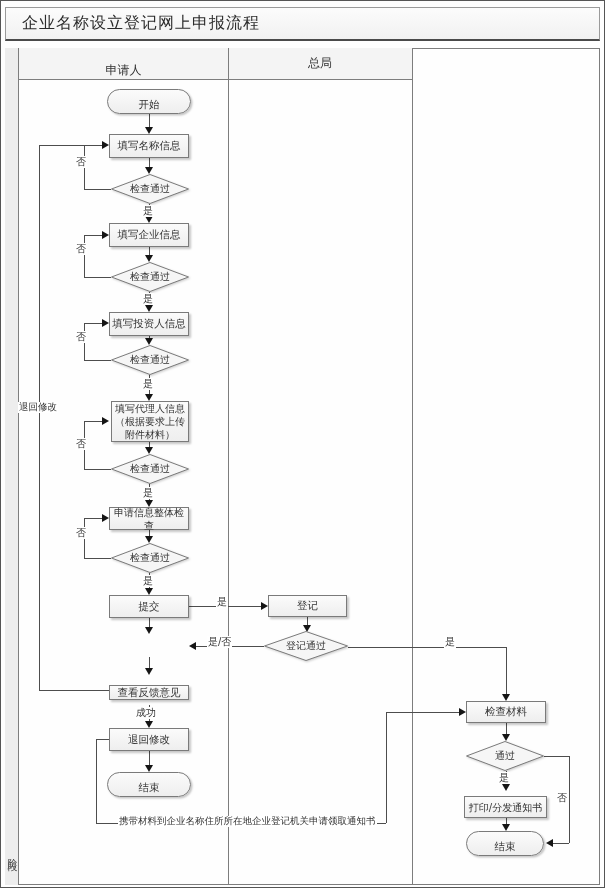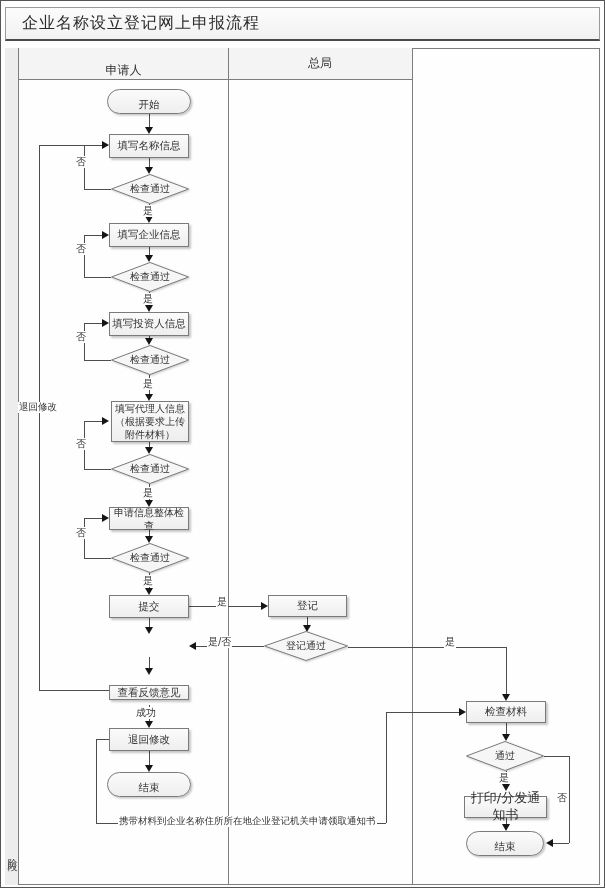--- a/index.html
+++ b/index.html
@@ -208,21 +208,21 @@
 
   <div class="node" style="left:465px;top:700px;width:80px;height:22px;">
       <span>检查材料</span>
     </div>
   <div class="dia" style="left:465px;top:740px;width:78px;height:30px;">
       <svg width="78" height="30">
         <polygon points="39,0.5 77.5,15 39,29.5 0.5,15"></polygon>
       </svg>
       <span class="dtext">通过</span>
     </div>
-  <div class="node" style="left:463px;top:795px;width:83px;height:22px;font-size:13px;">
+  <div class="node" style="left:463px;top:795px;width:83px;height:22px;font-size:10px;">
       <span>打印/分发通知书</span>
     </div>
   <div class="node std" style="left:465px;top:830px;width:78px;height:25px;">
       <span>结束</span>
     </div>
 
   <span class="el" style="left:74px;top:155px;">否</span>
   <span class="el" style="left:141px;top:204px;">是</span>
   <span class="el" style="left:74px;top:242px;">否</span>
   <span class="el" style="left:141px;top:292px;">是</span>

